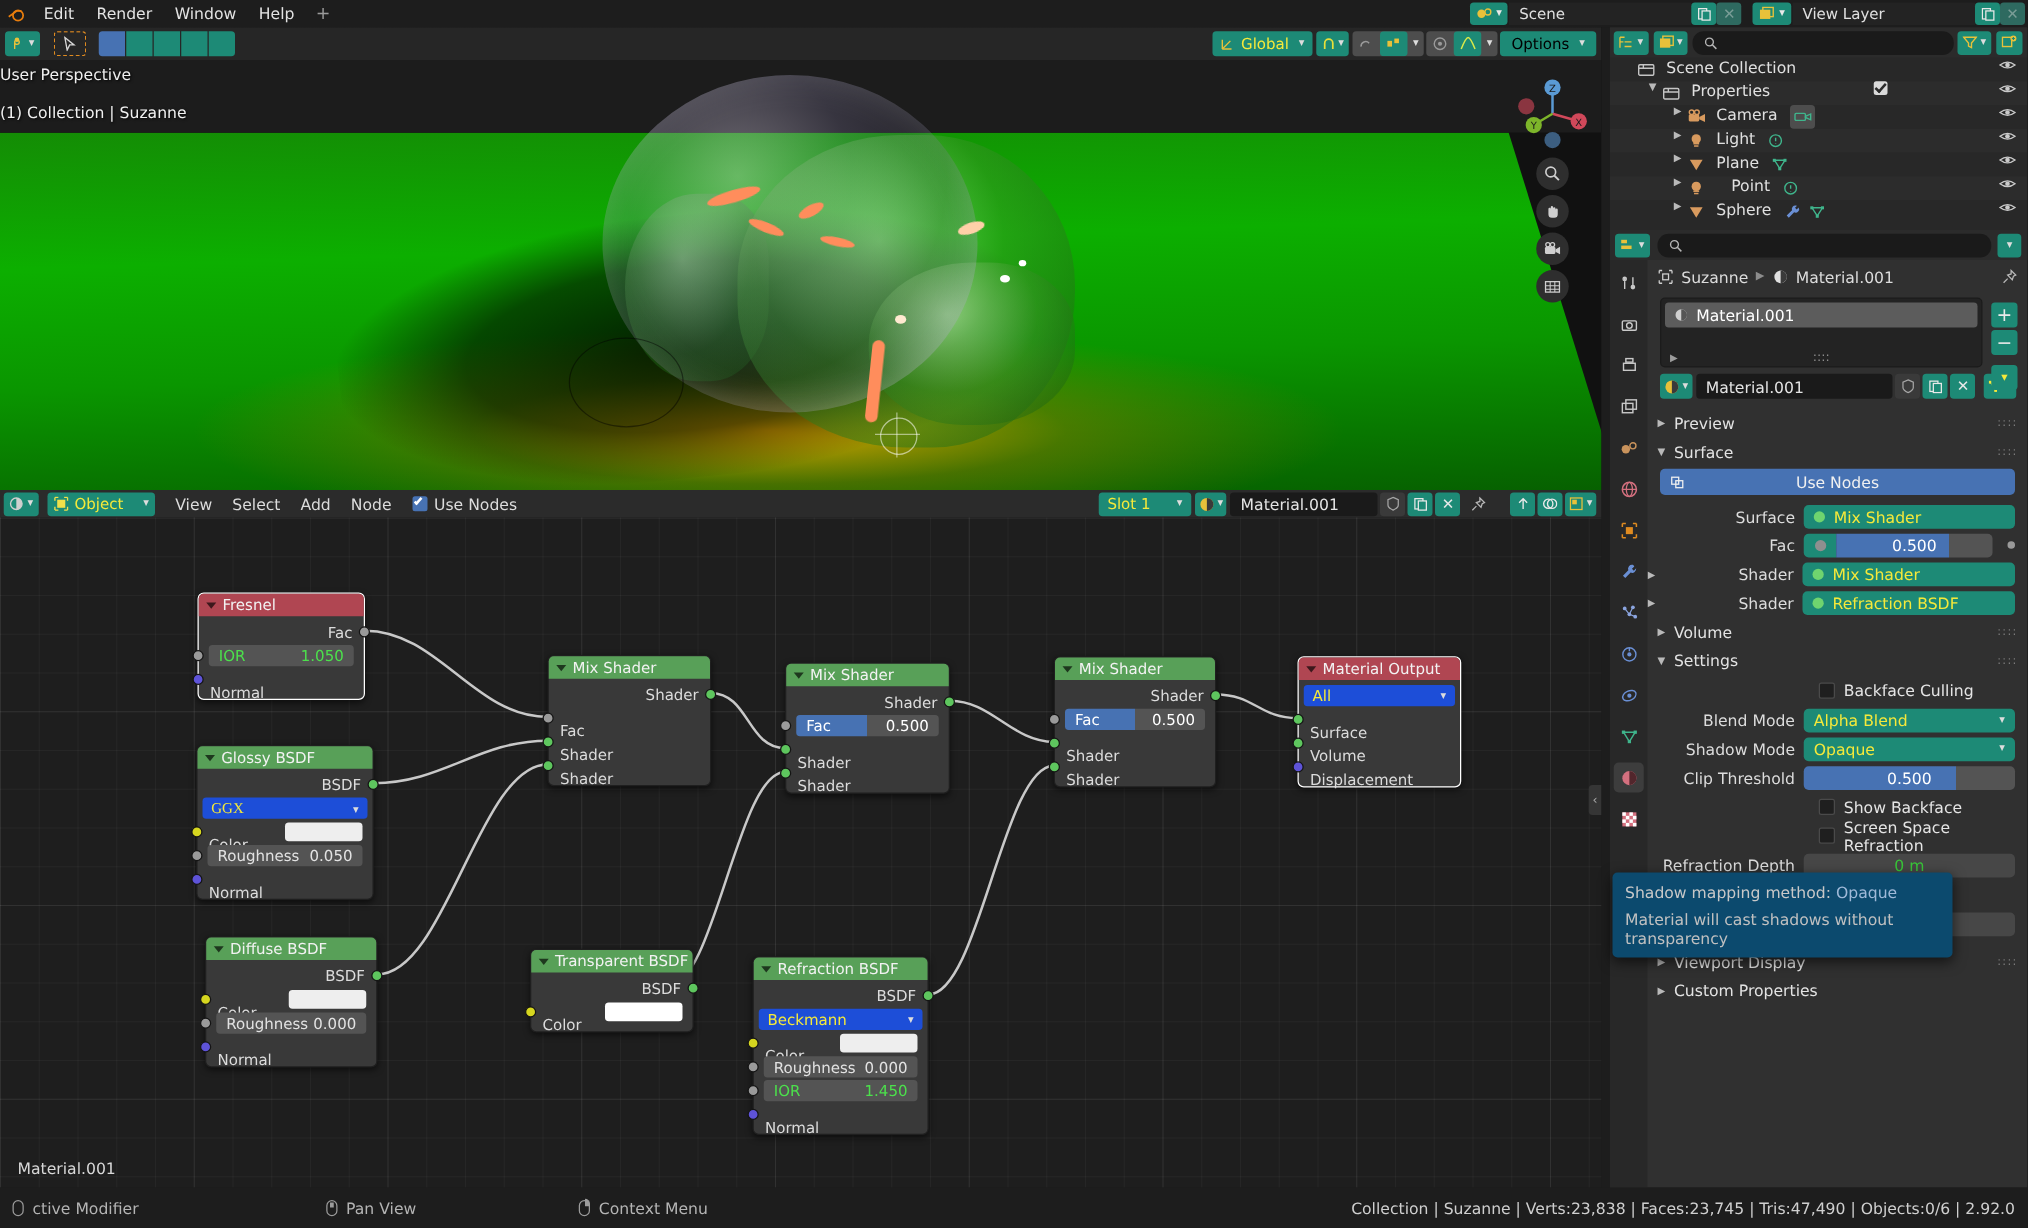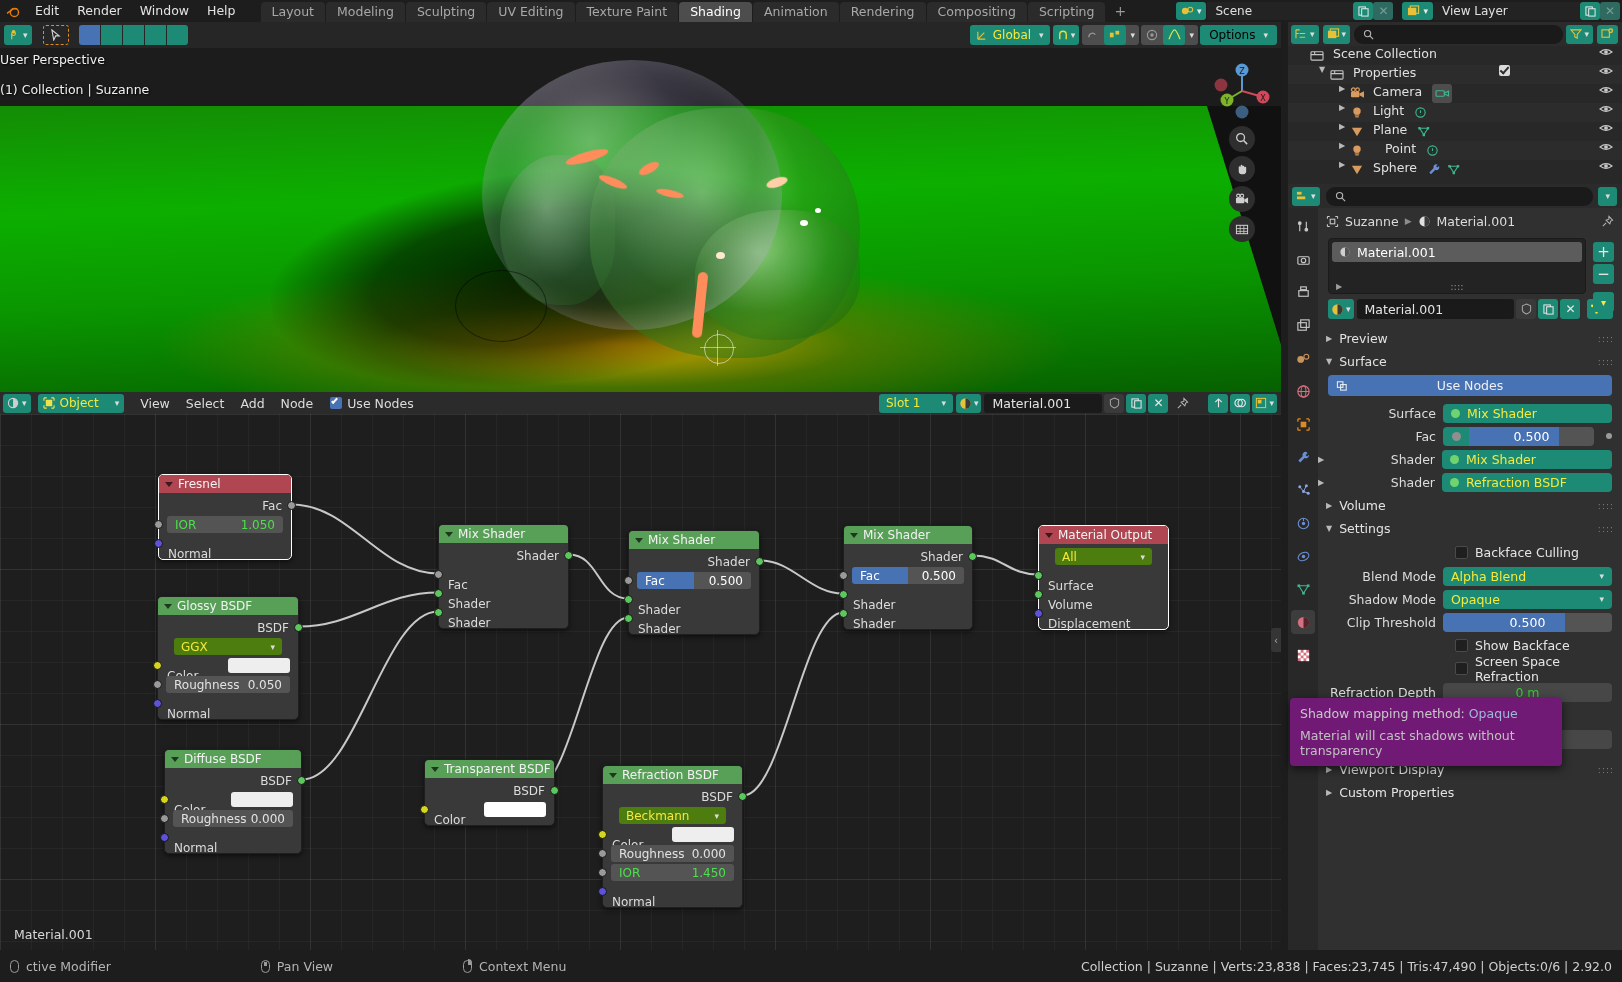--- a/index.html
+++ b/index.html
@@ -98,21 +98,21 @@
   .sock { position:absolute; width:9px; height:9px; border-radius:50%; border:1px solid #141414; top:5px;}
   .sock.l { left:-5px; } .sock.r { right:-5px; }
   .sock.shader { background:#5ec65e; } .sock.gray { background:#9a9a9a; }
   .sock.vec { background:#5e53d8; } .sock.yellow { background:#d6d61f; }
   .field { height:17px; margin:1px 8px; border-radius:3px; background:#545454; display:flex;
     align-items:center; justify-content:space-between; padding:0 8px; font-size:12px; flex:1; }
   .field .lbl { color:#e2e2e2; } .field .val { color:#e2e2e2; }
   .field.greenval .lbl { color:#4ce04c; } .field.greenval .val { color:#4ce04c; }
   .field.slider { background:linear-gradient(90deg,#4772b3 0 50%, #545454 50% 100%); }
   .field.slider .lbl{color:#fff;} .field.slider .val{color:#fff;}
-  .enumf { height:17px; margin:1px 16px; border-radius:3px; background:#4d7c0f; display:flex;
+  .enumf { height:17px; margin:1px 4px; border-radius:3px; background:#1d4ed8; display:flex;
     align-items:center; justify-content:space-between; padding:0 7px; font-size:12px; color:#f5e93a; flex:1;}
   .swatch { height:15px; width:62px; background:#eeeeee; border-radius:3px; margin-left:auto; margin-right:8px;}
   .rowlab { padding-left:9px;margin-top:20px; }
   #ne-canvas svg { position:absolute; left:0; top:0; width:1281px; height:536px; pointer-events:none; }
   .mat-label { position:absolute; left:14px; bottom:8px; font-size:12.5px; color:#d8d8d8; }
   .ne-collapse { position:absolute; right:0; top:40%; width:10px; height:24px; background:#353535;
     color:#aaa; font-size:10px; display:flex; align-items:center; justify-content:center;
     border-radius:3px 0 0 3px;}
 
   
@@ -158,21 +158,21 @@
   .pval.teal { background:#1d8a76; color:#f5e93a; }
   .pval.numslider { background:linear-gradient(90deg,#4772b3 0 72%, #545454 72% 100%);
     color:#ffffff; justify-content:center; }
   .pval.dis { background:#474747; color:#9c9c9c; justify-content:center; }
   .dot-sm { width:9px; height:9px; border-radius:50%; background:#6fd46f; flex:none;}
   .dot-sm.gray{background:#8f8f8f;}
   .cb { width:13px; height:13px; border-radius:2px; background:#1f1f1f; border:1px solid #4a4a4a;
     flex:none; }
   .cbrow { display:flex; align-items:center; gap:7px; margin:2px 10px 2px 0; height:21px;
     justify-content:flex-start; padding-left:137px; font-size:12.5px; }
-  #tooltip { position:absolute; left:1290px; top:698px; width:272px; background:#701a75;
+  #tooltip { position:absolute; left:1290px; top:698px; width:272px; background:#0c4a6e;
     border-radius:4px; padding:8px 10px; box-shadow:0 3px 10px rgba(0,0,0,.6); }
   .tt1 { font-size:12.5px; color:#c8c8c8; margin-bottom:7px;}
   .tt1 b{color:#9fb9d8; font-weight:normal;}
   .tt2 { font-size:12.5px; color:#c0c0c0; }
 
   
   #status { position:absolute; left:0; top:950px; width:1622px; height:32px; background:#1d1d1d;
     display:flex; align-items:center; font-size:12.5px; color:#b4b4b4; padding:0 10px; }
   .st-item { display:flex; align-items:center; gap:7px; margin-right:60px; }
   .mouse-ic { width:9px; height:13px; border:1.3px solid #9b9b9b; border-radius:5px; position:relative;}
@@ -193,32 +193,20 @@
       <svg class="ic" width="15" height="13" viewBox="0 0 16 14">
         <circle cx="9" cy="8" r="4.4" fill="none" stroke="#e87d0d" stroke-width="1.5"></circle>
         <path d="M1 9 L8 4 L12 4" stroke="#e87d0d" stroke-width="1.5" fill="none"></path>
       </svg>
     </div>
     <div id="menus" style="display:flex">
         <div class="menu-item">Edit</div>
         <div class="menu-item">Render</div>
         <div class="menu-item">Window</div>
         <div class="menu-item">Help</div>
-      </div>
-    <div class="tabs" id="ws-tabs">
-        <div class="tab">Layout</div>
-        <div class="tab">Modeling</div>
-        <div class="tab">Sculpting</div>
-        <div class="tab">UV Editing</div>
-        <div class="tab">Texture Paint</div>
-        <div class="tab active">Shading</div>
-        <div class="tab">Animation</div>
-        <div class="tab">Rendering</div>
-        <div class="tab">Compositing</div>
-        <div class="tab">Scripting</div>
       </div>
     <div class="tab-plus">+</div>
 
     <div class="tb-right">
       <div class="tealbtn">
         <svg class="ic" width="13" height="12" viewBox="0 0 14 13">
           <circle cx="4.5" cy="6.5" r="3.6" fill="#e8c13a"></circle>
             <circle cx="10" cy="5" r="2.6" fill="none" stroke="#e8c13a" stroke-width="1.2"></circle>
         </svg>
         <span style="font-size:9px;margin-left:3px">▾</span>
@@ -592,21 +580,21 @@
           <div class="node" style="left: 157px; top: 182px; width: 142px;">
             <div class="node-hd" style="background: rgb(88, 160, 88);">
               <span class="tri"></span>
               <span>Glossy BSDF</span>
             </div>
             <div class="node-body">
               <div class="row out">
                 <span class="sock shader r"></span>
                 <span>BSDF</span>
               </div>
-              <div style="display: flex; height: 19px; align-items: center;">
+              <div style="display: flex; height: 19px; align-items: center; font-family: Liberation Serif, serif;">
                 <div class="enumf">
                   <span>GGX</span>
                   <span style="font-size: 9px; color: rgb(221, 221, 221);">▾</span>
                 </div>
               </div>
               <div class="row">
                 <span class="sock yellow l"></span>
                 <span class="rowlab">Color</span>
                 <span class="swatch" style="background: rgb(238, 238, 238);"></span>
               </div>

